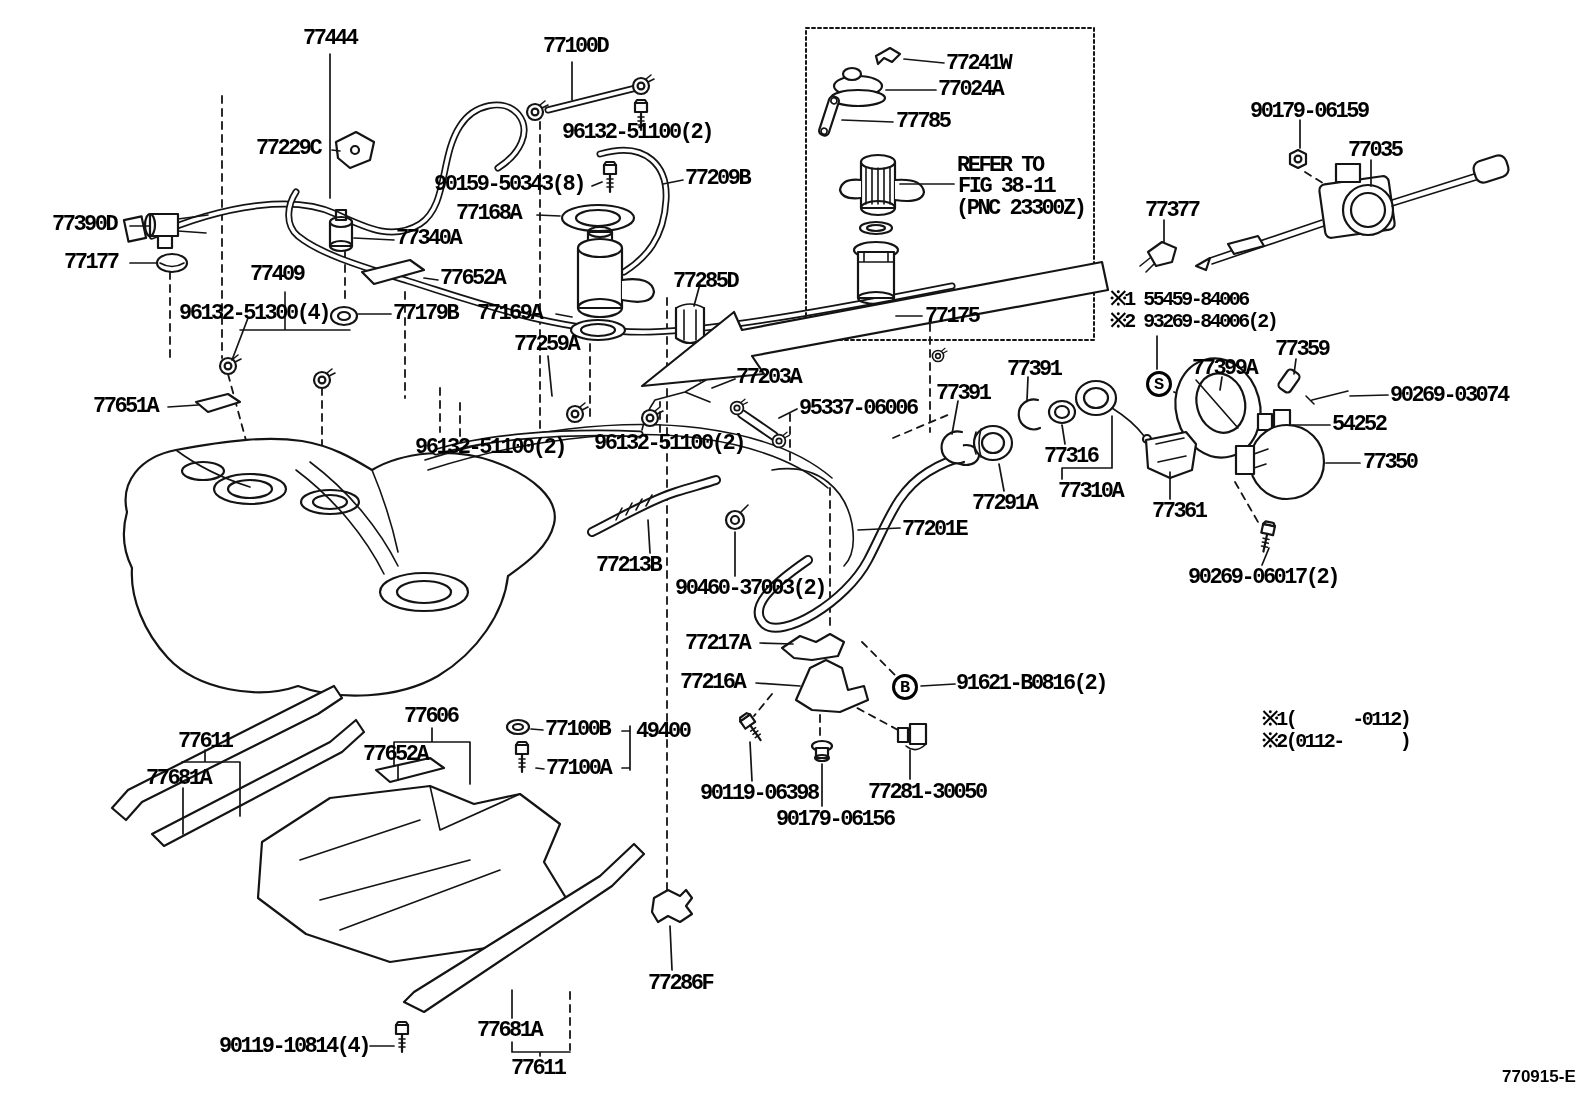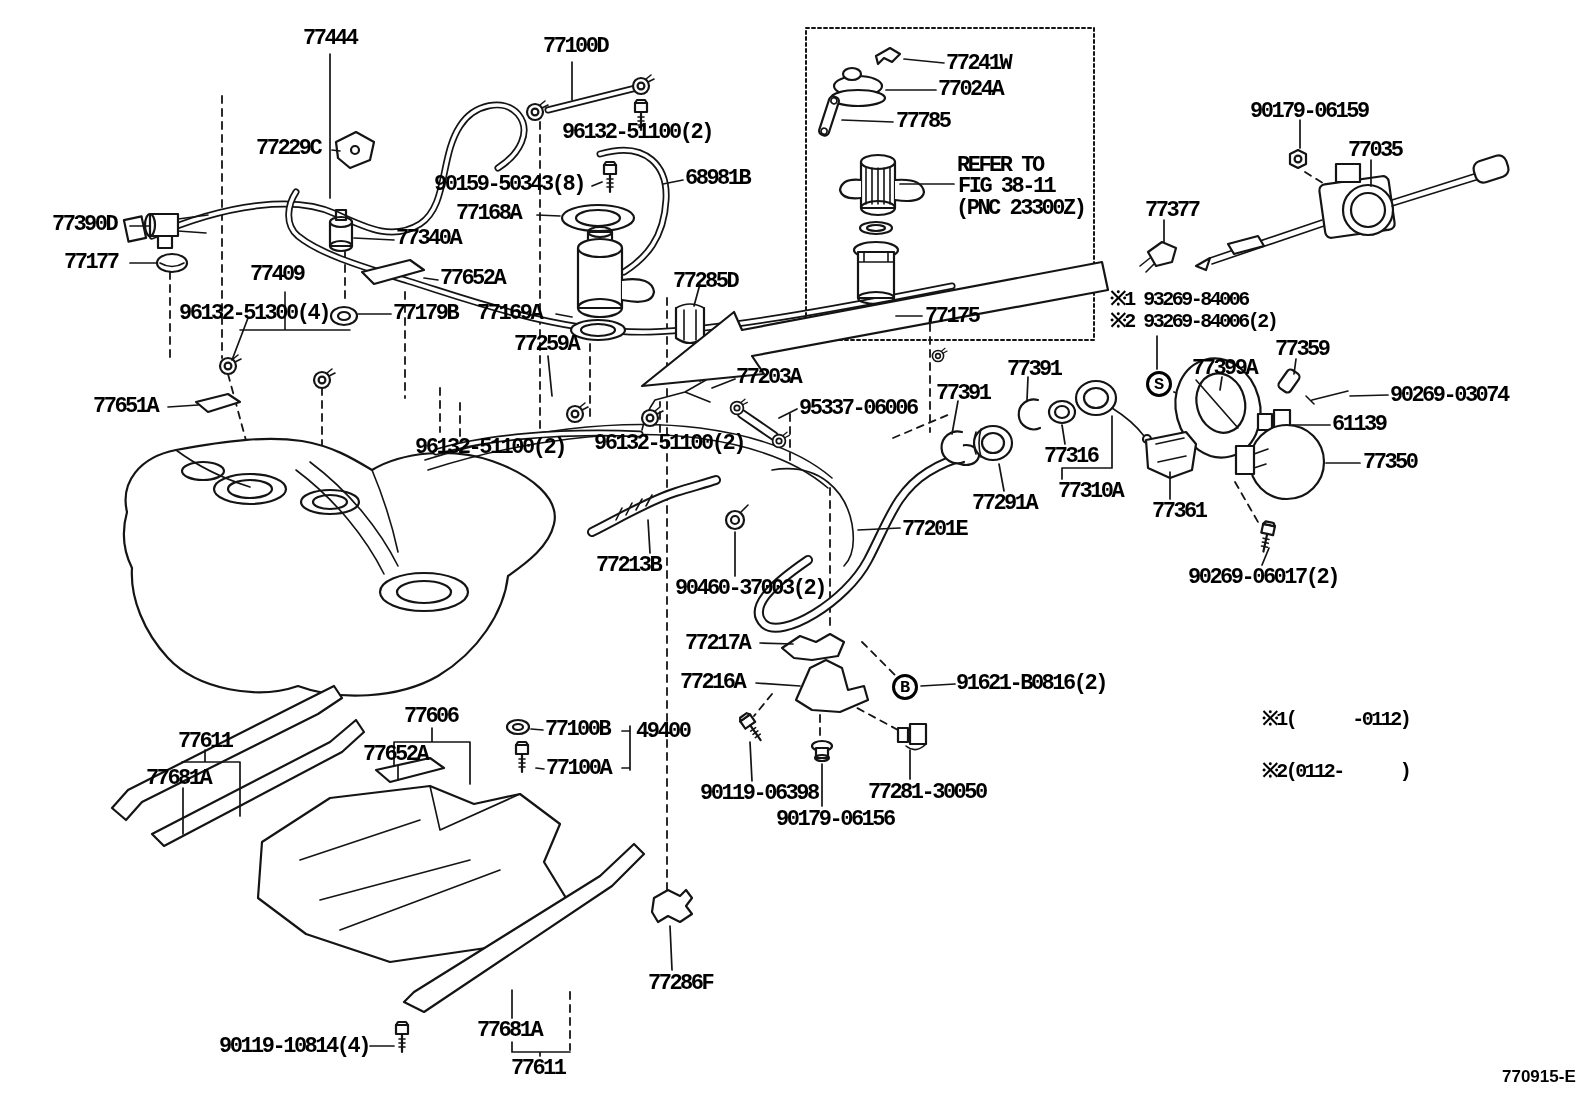--- a/index.html
+++ b/index.html
@@ -346,21 +346,21 @@
     <path class="ld" d="M512,1018 V990"></path>
     <path class="ld" d="M512,1042 V1052 M512,1052 H570 M540,1052 V1056"></path>
   </g>
 </svg>
 
 <div class="lbl" style="left:303px;top:28px">77444</div>
 <div class="lbl" style="left:543px;top:36px">77100D</div>
 <div class="lbl" style="left:562px;top:122px">96132-51100(2)</div>
 <div class="lbl" style="left:256px;top:138px">77229C</div>
 <div class="lbl" style="left:434px;top:174px">90159-50343(8)</div>
-<div class="lbl" style="left:685px;top:168px">68981B</div>
+<div class="lbl" style="left:685px;top:168px">77209B</div>
 <div class="lbl" style="left:456px;top:203px">77168A</div>
 <div class="lbl" style="left:52px;top:214px">77390D</div>
 <div class="lbl" style="left:396px;top:228px">77340A</div>
 <div class="lbl" style="left:64px;top:252px">77177</div>
 <div class="lbl" style="left:250px;top:264px">77409</div>
 <div class="lbl" style="left:440px;top:268px">77652A</div>
 <div class="lbl" style="left:673px;top:271px">77285D</div>
 <div class="lbl" style="left:179px;top:303px">96132-51300(4)</div>
 <div class="lbl" style="left:393px;top:303px">77179B</div>
 <div class="lbl" style="left:477px;top:303px">77169A</div>
@@ -387,42 +387,42 @@
 <div class="lbl" style="left:546px;top:758px">77100A</div>
 <div class="lbl" style="left:178px;top:731px">77611</div>
 <div class="lbl" style="left:363px;top:744px">77652A</div>
 <div class="lbl" style="left:146px;top:768px">77681A</div>
 <div class="lbl" style="left:700px;top:783px">90119-06398</div>
 <div class="lbl" style="left:868px;top:782px">77281-30050</div>
 <div class="lbl" style="left:776px;top:809px">90179-06156</div>
 <div class="lbl" style="left:1188px;top:567px">90269-06017(2)</div>
 <div class="lbl" style="left:1152px;top:501px">77361</div>
 <div class="lbl" style="left:1363px;top:452px">77350</div>
-<div class="lbl" style="left:1332px;top:414px">61139</div>
+<div class="lbl" style="left:1332px;top:414px">54252</div>
 <div class="lbl" style="left:1390px;top:385px">90269-03074</div>
 <div class="lbl" style="left:1275px;top:339px">77359</div>
 <div class="lbl" style="left:1192px;top:358px">77399A</div>
-<div class="lbl md" style="left:1110px;top:290px">※1 93269-84006</div>
+<div class="lbl md" style="left:1110px;top:290px">※1 55459-84006</div>
 <div class="lbl md" style="left:1110px;top:312px">※2 93269-84006(2)</div>
 <div class="lbl" style="left:1145px;top:200px">77377</div>
 <div class="lbl" style="left:1250px;top:101px">90179-06159</div>
 <div class="lbl" style="left:1348px;top:140px">77035</div>
 <div class="lbl" style="left:946px;top:53px">77241W</div>
 <div class="lbl" style="left:938px;top:79px">77024A</div>
 <div class="lbl" style="left:896px;top:111px">77785</div>
 <div class="lbl" style="left:957px;top:155px">REFER TO</div>
 <div class="lbl" style="left:958px;top:176px">FIG 38-11</div>
 <div class="lbl" style="left:956px;top:198px">(PNC 23300Z)</div>
 <div class="lbl" style="left:925px;top:306px">77175</div>
 <div class="lbl" style="left:648px;top:973px">77286F</div>
 <div class="lbl" style="left:219px;top:1036px">90119-10814(4)</div>
 <div class="lbl" style="left:477px;top:1020px">77681A</div>
 <div class="lbl" style="left:511px;top:1058px">77611</div>
 <div class="lbl md" style="left:1262px;top:710px">※1(      -0112)</div>
-<div class="lbl md" style="left:1262px;top:762px">※2(0112-      )</div>
+<div class="lbl md" style="left:1262px;top:732px">※2(0112-      )</div>
 <div class="lbl code" style="left:1502px;top:1068px">770915-E</div>
 
 <div class="callout" style="left:1146px;top:371px">
   <span>S</span>
 </div>
 <div class="callout" style="left:892px;top:674px">
   <span>B</span>
 </div>
 
 </div>

